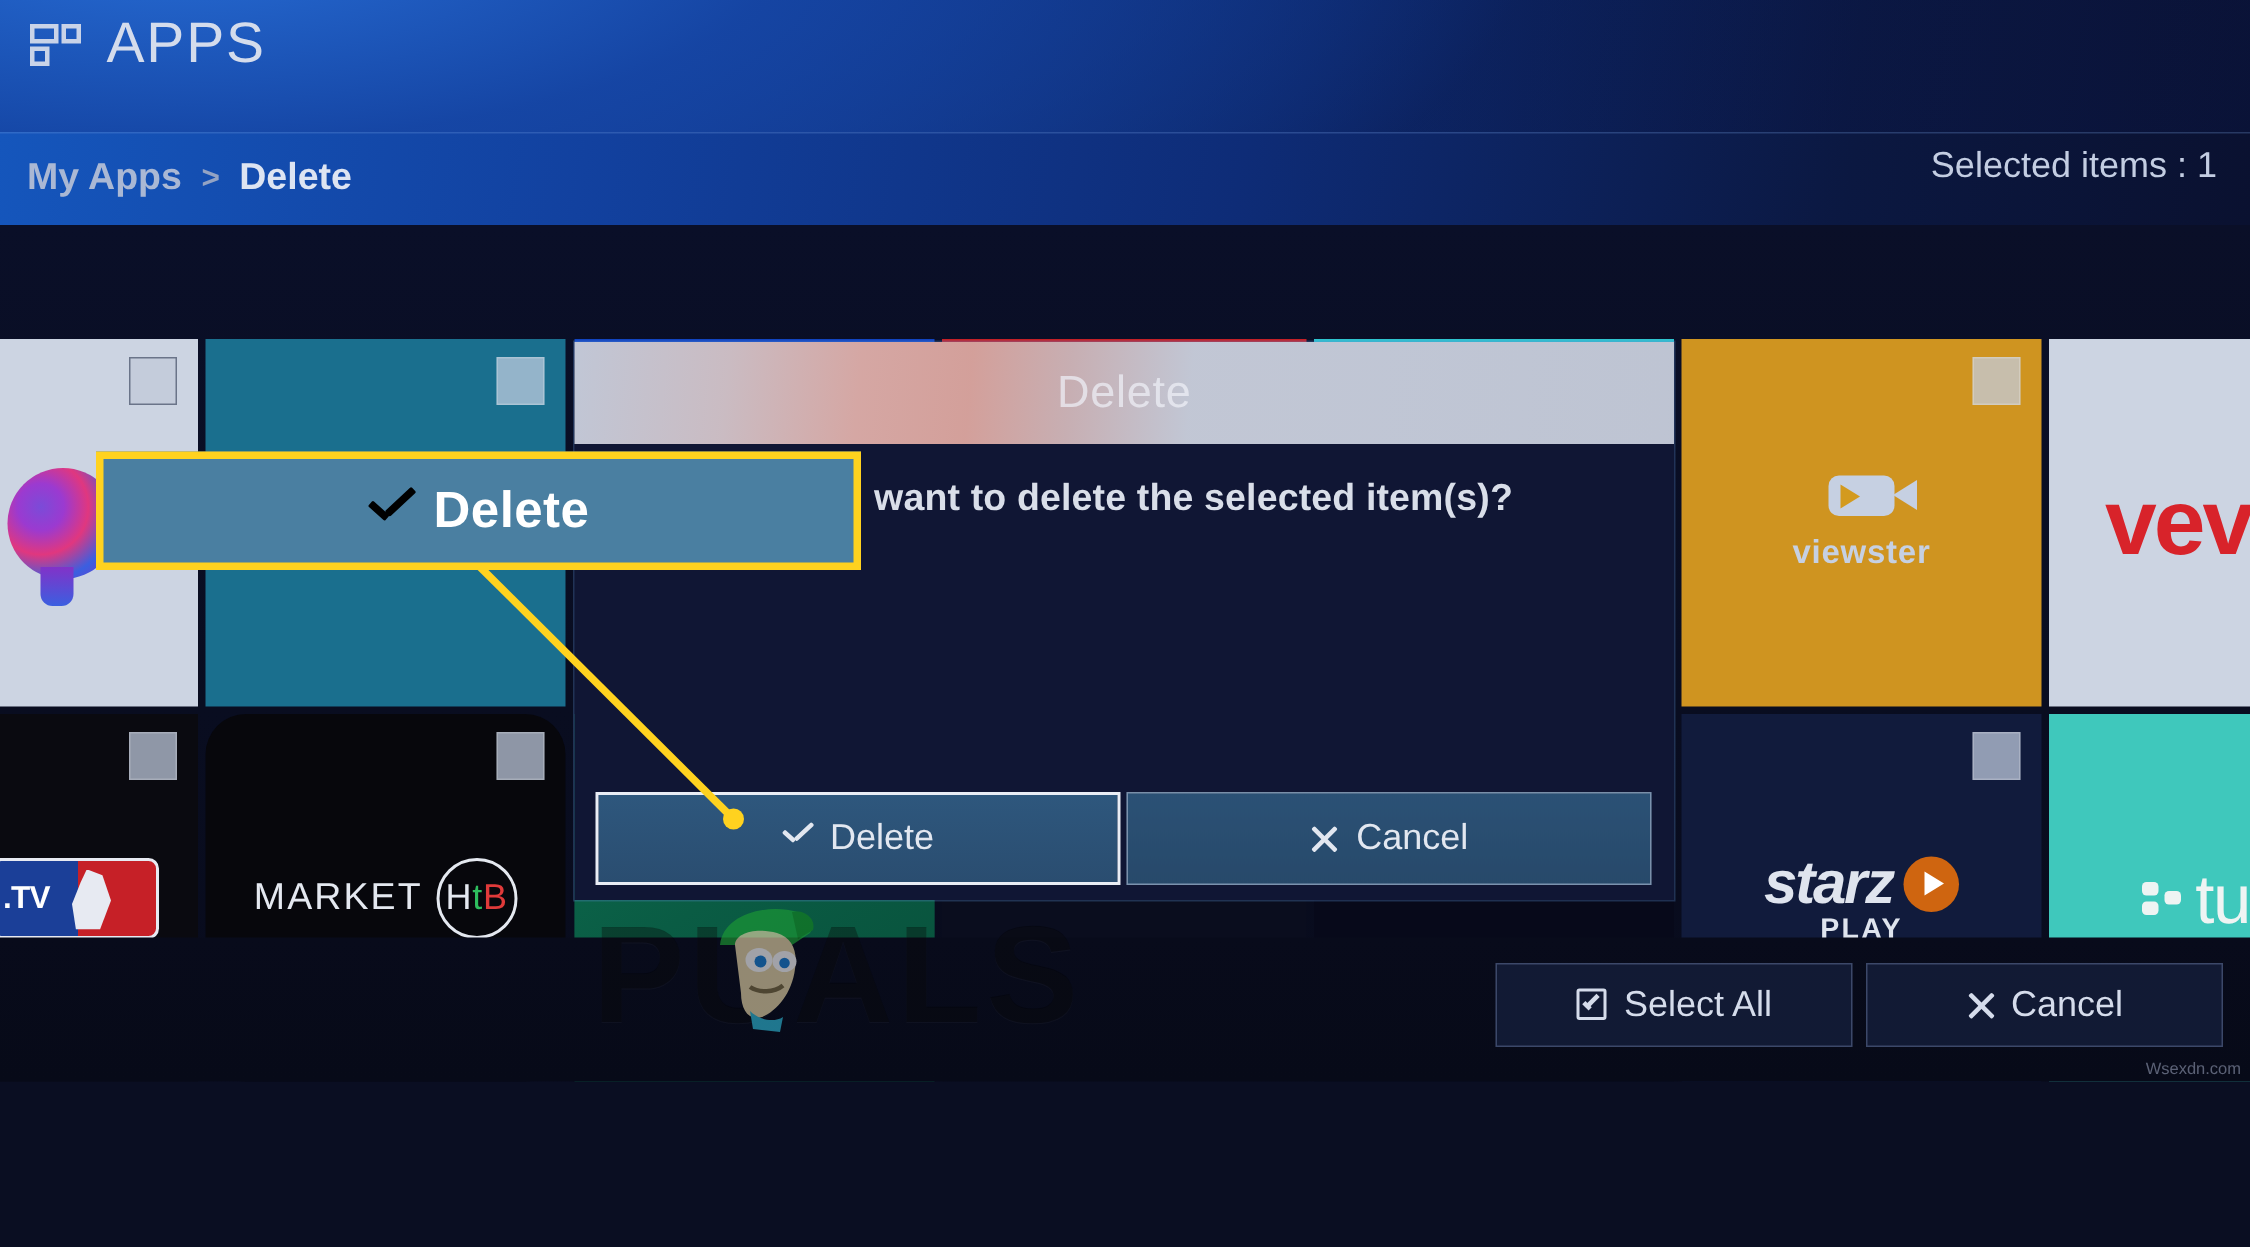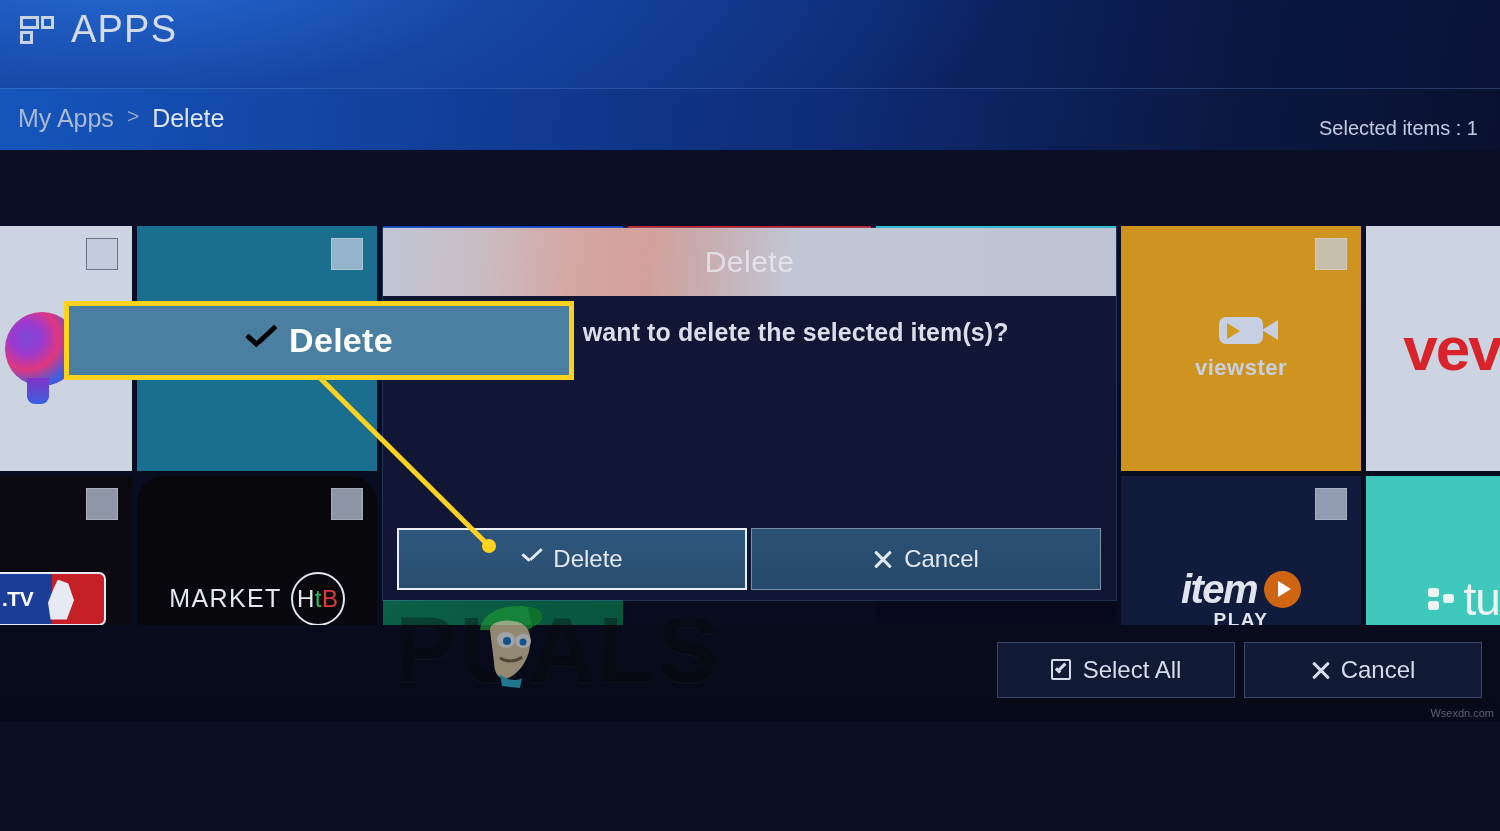--- a/index.html
+++ b/index.html
@@ -51,28 +51,28 @@
   .breadcrumbbar {
     position: absolute;
     left: 0; top: 88px;
     width: 1500px; height: 62px;
     background:
       linear-gradient(100deg, #1556bc 0%, #12419f 26%, #0e2c77 55%, #0b1841 82%, #0a1130 100%);
     border-top: 1px solid rgba(120,160,230,0.28);
   }
   .crumbs {
     position: absolute; left: 18px; top: 15px;
-    display: flex; align-items: flex-start; gap: 13px;
-    font-size: 25px; color: #aab8d4; font-weight: 400;
+    display: flex; align-items: center; gap: 13px;
+    font-size: 25px; color: #aab8d4; font-weight: 700;
   }
   .crumbs .sep { font-size: 21px; color: #93a3c4; }
   .crumbs .cur { color: #dde4f2; }
   .selcount {
-    position: absolute; right: 22px; top: 28px;
-    font-size: 20px; color: #c3cde2; font-weight: 400;
+    position: absolute; right: 22px; top: 8px;
+    font-size: 24px; color: #c3cde2; font-weight: 400;
   }
 
   
   .grid {
     position: absolute;
     left: 0; top: 150px;
     width: 1500px; height: 585px;
     background: linear-gradient(180deg, #0a0f28 0%, #090d20 55%, #080b1c 100%);
     padding-left: 12px;
   }
@@ -420,21 +420,21 @@
       <div class="tile" style="left:628px; width:243px; background:#0a0d1e;">
         
       </div>
 
       <div class="tile" style="left:876px; width:240px; background:#07091a;"></div>
 
       <div class="tile" style="left:1121px; width:240px; background:#111b3c;">
         <div class="logo">
           <span class="starz">
             <span class="starz-row">
-              <span class="starz-w">item</span>
+              <span class="starz-w">starz</span>
               <span class="starz-dot"></span>
             </span>
             <span class="starz-play">PLAY</span>
           </span>
         </div>
         <span class="chk"></span>
       </div>
 
       <div class="tile" style="left:1366px; width:180px; background:#3fc8bc;">
         <div class="logo">

